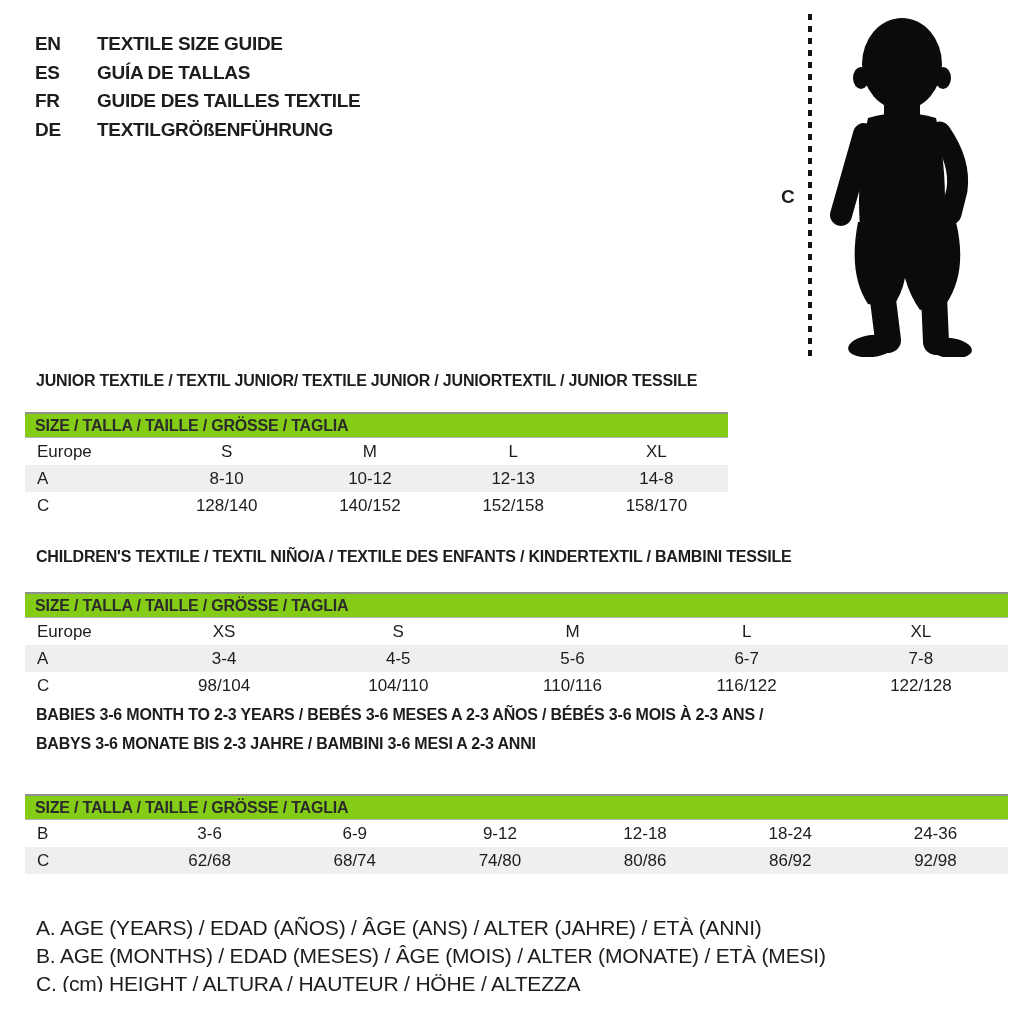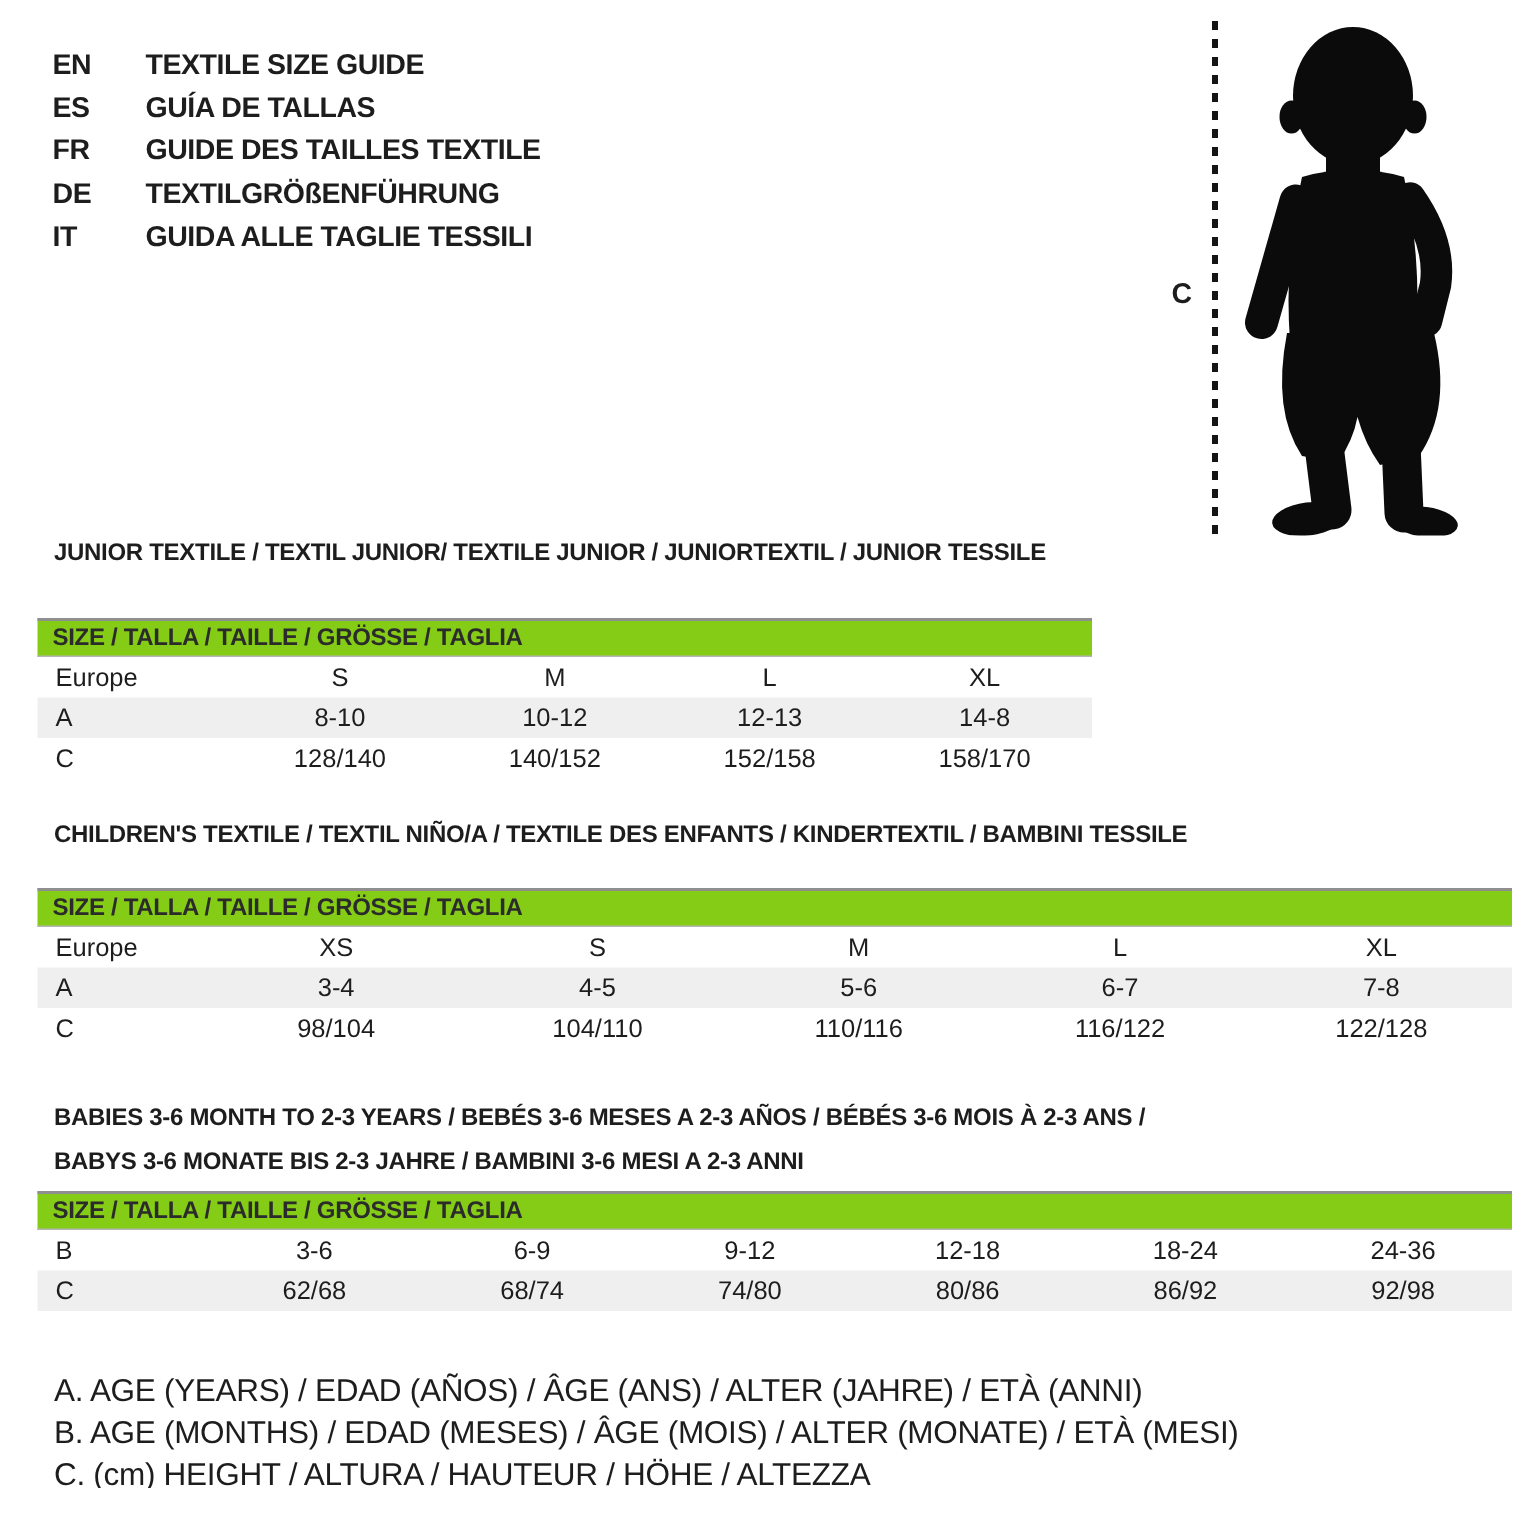--- a/index.html
+++ b/index.html
@@ -13,23 +13,23 @@
   .lang-code{width:62px;}
 
   
   .fig-dotted{position:absolute;left:808px;top:14px;width:4px;height:344px;
               background:repeating-linear-gradient(to bottom,#141414 0 6px,transparent 6px 12px);}
   .fig-c{position:absolute;left:781px;top:186px;font-weight:bold;font-size:19px;}
   .toddler{position:absolute;left:828px;top:12px;width:150px;height:345px;}
 
   
   .sec-title{position:absolute;font-weight:bold;font-size:16px;letter-spacing:-0.2px;white-space:nowrap;}
-  #junior-title{left:36px;top:360px;}
+  #junior-title{left:36px;top:372px;}
   #children-title{left:36px;top:548px;}
-  #babies-title{left:36px;top:731px;line-height:29px;}
+  #babies-title{left:36px;top:700px;line-height:29px;}
 
   
   .tbl{position:absolute;left:25px;}
   .size-bar{height:26px;box-sizing:border-box;background:#84cc16;
             border-top:2px solid #8f8f8f;border-bottom:1px solid #b5b5b5;
             display:flex;align-items:center;padding-left:10px;
             font-weight:bold;font-size:16px;color:#2b2b2b;letter-spacing:-0.2px;}
   .trow{display:grid;height:27px;align-items:center;font-size:17px;}
   .trow .cell{text-align:center;}
   .trow .first{text-align:left;padding-left:12px;}
@@ -59,24 +59,20 @@
       <span class="lang-code">ES</span>
       <span>GUÍA DE TALLAS</span>
     </div>
     <div class="lang-row">
       <span class="lang-code">FR</span>
       <span>GUIDE DES TAILLES TEXTILE</span>
     </div>
     <div class="lang-row">
       <span class="lang-code">DE</span>
       <span>TEXTILGRÖßENFÜHRUNG</span>
-    </div>
-    <div class="lang-row">
-      <span class="lang-code">IT</span>
-      <span>GUIDA ALLE TAGLIE TESSILI</span>
     </div>
   </div>
 
   <span class="fig-c">C</span>
   <div class="fig-dotted"></div>
   <svg class="toddler" viewBox="0 0 150 345" aria-hidden="true">
     <g fill="#0b0b0b" stroke="none">
       <ellipse cx="74" cy="52" rx="40" ry="46"></ellipse>
       <ellipse cx="33" cy="66" rx="8" ry="11"></ellipse>
       <ellipse cx="115" cy="66" rx="8" ry="11"></ellipse>

